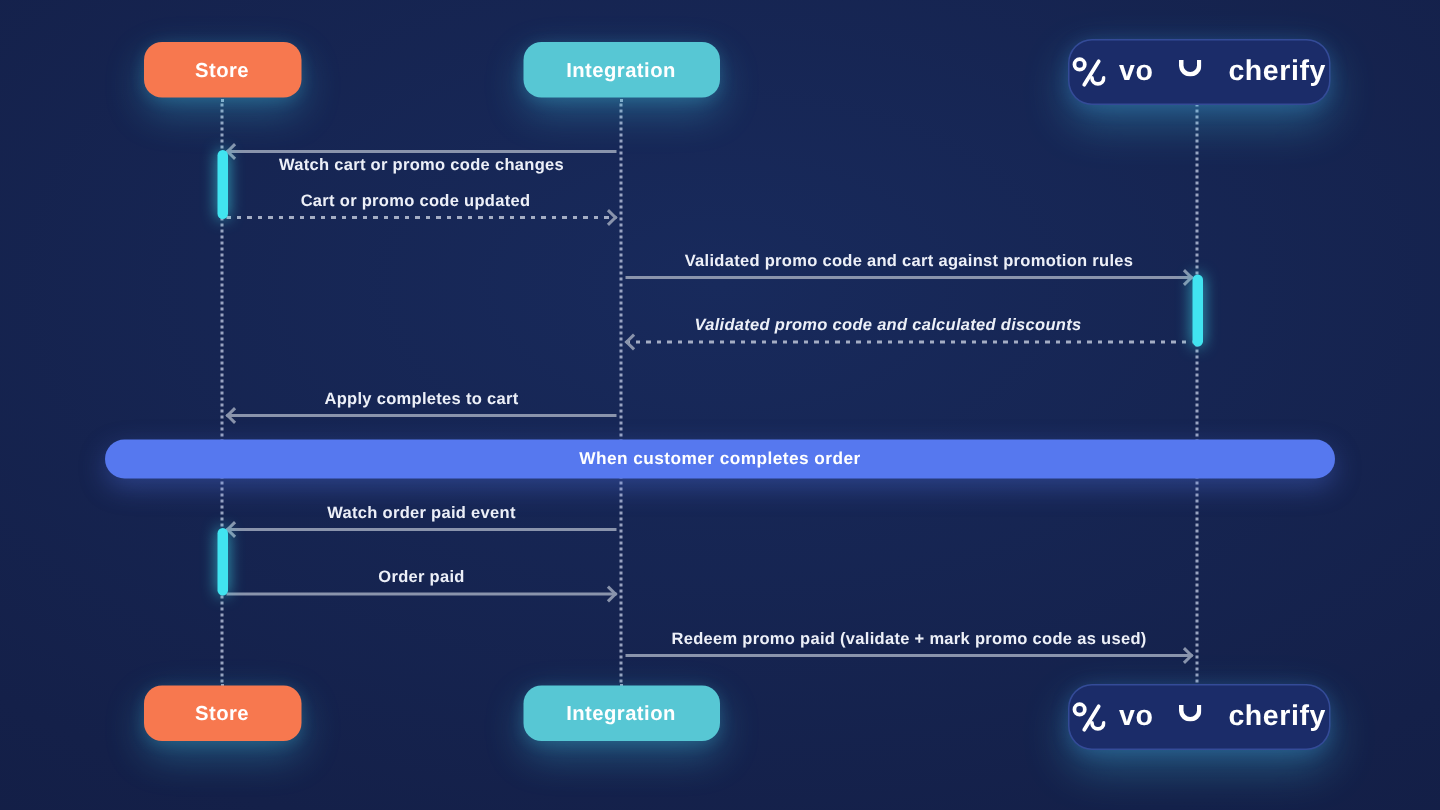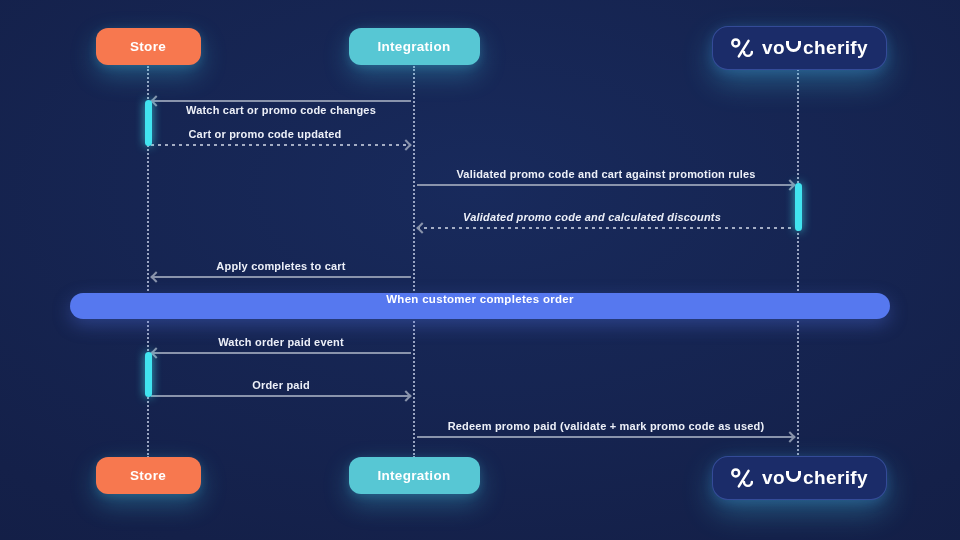--- a/index.html
+++ b/index.html
@@ -23,46 +23,46 @@
     position:absolute;display:flex;align-items:center;justify-content:center;
     border-radius:12px;color:#fff;font-weight:bold;font-size:13.5px;letter-spacing:.3px;
     box-shadow:0 10px 26px rgba(70,205,235,.30),0 2px 10px rgba(70,205,235,.20);
   }
   .actor-box.logo{
     border-radius:16px;font-size:19px;letter-spacing:.4px;
     border:1px solid rgba(100,135,240,.35);
     box-shadow:0 12px 30px rgba(70,205,235,.32),0 2px 12px rgba(70,150,235,.22);
   }
   .logo-wrap{display:flex;align-items:center;gap:9px;}
-  .logo-text{display:flex;align-items:baseline;font-weight:bold;color:#fff;}
+  .logo-text{display:flex;align-items:baseline;font-weight:bold;color:#fff;gap:16px;}
   .logo-u{
     display:inline-block;width:9px;height:8px;border:3px solid #fff;border-top:none;
     border-radius:0 0 9px 9px;margin:0 1.5px;position:relative;top:-2px;
   }
   .banner{
     position:absolute;left:70px;width:820px;height:26px;border-radius:13px;
-    display:flex;align-items:flex-start;justify-content:center;
+    display:flex;align-items:center;justify-content:center;
     font-size:11.5px;font-weight:bold;color:#ffffff;letter-spacing:.3px;z-index:5;
     box-shadow:0 6px 18px rgba(86,120,239,.35);
   }
 </style>
 </head>
 <body>
 
 <div class="stage">
   <div id="lifelines">
       <div class="lifeline" style="left: 147px; top: 66px; height: 392px; border-left-color: rgba(205, 214, 235, 0.72);"></div>
       <div class="lifeline" style="left: 413px; top: 66px; height: 392px; border-left-color: rgba(205, 214, 235, 0.72);"></div>
       <div class="lifeline" style="left: 797px; top: 66px; height: 392px; border-left-color: rgba(205, 214, 235, 0.72);"></div>
     </div>
   <div id="messages">
       <div class="msg-label" style="left: 148px; width: 266px; top: 84px; color: rgb(237, 240, 248); margin-top: 20px;">Watch cart or promo code changes</div>
       <div class="msg-line solid" style="left: 151px; width: 260px; top: 100px; background: rgb(138, 148, 172);"></div>
       <span class="arrow left" style="border-color: rgb(138, 148, 172); top: 97px; left: 152px;"></span>
-      <div class="msg-label" style="left: 132px; width: 266px; top: 128px; color: rgb(237, 240, 248);">Cart or promo code updated</div>
+      <div class="msg-label" style="left: 144px; width: 266px; top: 128px; color: rgb(237, 240, 248);">Cart or promo code updated</div>
       <div class="msg-line dashed" style="left: 151px; width: 260px; top: 144px; background: repeating-linear-gradient(90deg, rgb(164, 173, 196) 0px, rgb(164, 173, 196) 3px, transparent 3px, transparent 7px);"></div>
       <span class="arrow right" style="border-color: rgb(138, 148, 172); top: 141px; left: 402px;"></span>
       <div class="msg-label" style="left: 414px; width: 384px; top: 168px; color: rgb(237, 240, 248);">Validated promo code and cart against promotion rules</div>
       <div class="msg-line solid" style="left: 417px; width: 378px; top: 184px; background: rgb(138, 148, 172);"></div>
       <span class="arrow right" style="border-color: rgb(138, 148, 172); top: 181px; left: 786px;"></span>
       <div class="msg-label" style="left: 400px; width: 384px; top: 211px; color: rgb(237, 240, 248); font-style: italic;">Validated promo code and calculated discounts</div>
       <div class="msg-line dashed" style="left: 417px; width: 378px; top: 227px; background: repeating-linear-gradient(90deg, rgb(164, 173, 196) 0px, rgb(164, 173, 196) 3px, transparent 3px, transparent 7px);"></div>
       <span class="arrow left" style="border-color: rgb(138, 148, 172); top: 224px; left: 418px;"></span>
       <div class="msg-label" style="left: 148px; width: 266px; top: 260px; color: rgb(237, 240, 248);">Apply completes to cart</div>
       <div class="msg-line solid" style="left: 151px; width: 260px; top: 276px; background: rgb(138, 148, 172);"></div>

